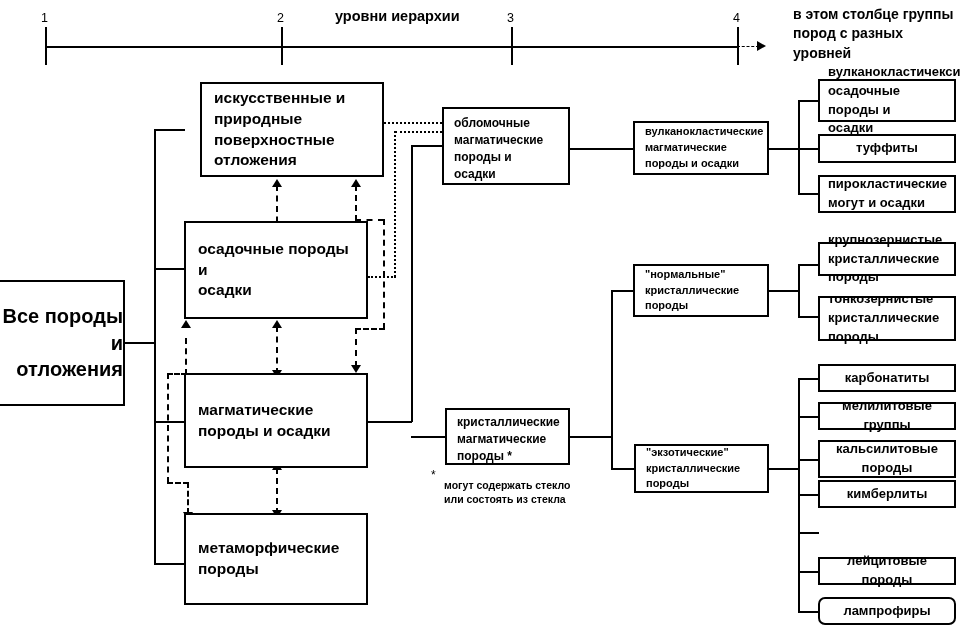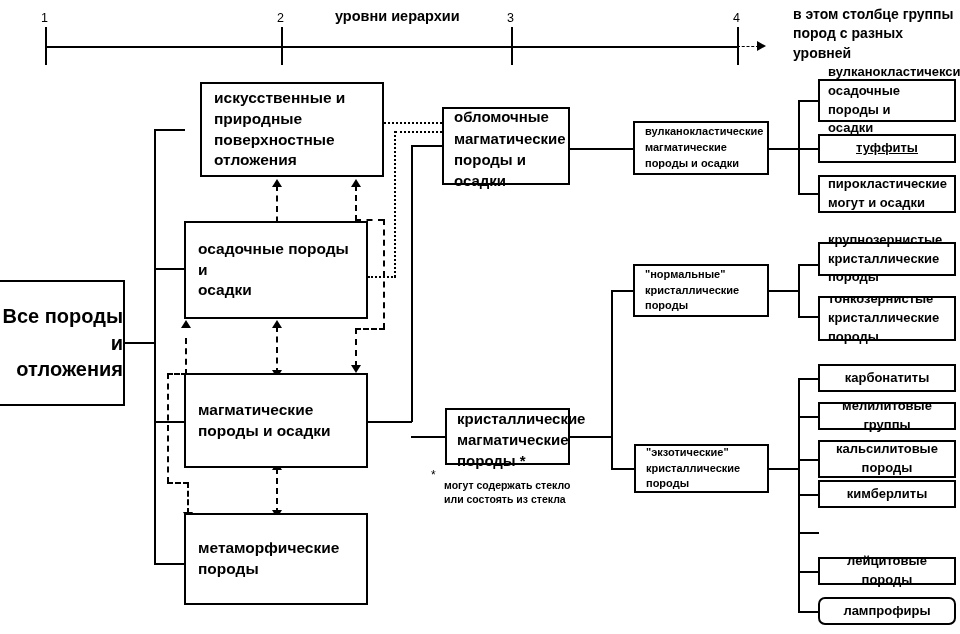--- a/index.html
+++ b/index.html
@@ -38,21 +38,21 @@
     line-height: 1.34;
   }
   .lvl-root .txt {
     font-size: 20px;
     font-weight: bold;
     text-align: right;
     line-height: 1.34;
   }
   
   .lvl-mid .txt {
-    font-size: 15px;
+    font-size: 12px;
     font-weight: bold;
     padding-left: 10px;
     line-height: 1.42;
     margin-top: 6px;
   }
   .lvl-mid2 .txt {
     font-size: 11px;
     font-weight: bold;
     padding-left: 10px;
     line-height: 1.45;
@@ -327,21 +327,21 @@
     <div class="txt">"экзотические"
 кристаллические
 породы</div>
   </div>
 
   <div class="box leaf" style="left:818px; top:79px; width:138px; height:43px;">
     <div class="txt">вулканокластичексие
 осадочные породы и
 осадки</div>
   </div>
-  <div class="box leaf center" style="left:818px; top:134px; width:138px; height:29px;text-decoration:underline;">
+  <div class="box leaf center" style="left:818px; top:134px; width:138px; height:29px;">
     <div class="txt">туффиты</div>
   </div>
   <div class="box leaf" style="left:818px; top:175px; width:138px; height:38px;">
     <div class="txt">пирокластические
 могут и осадки</div>
   </div>
 
   <div class="box leaf" style="left:818px; top:242px; width:138px; height:34px;">
     <div class="txt">крупнозернистые
 кристаллические

